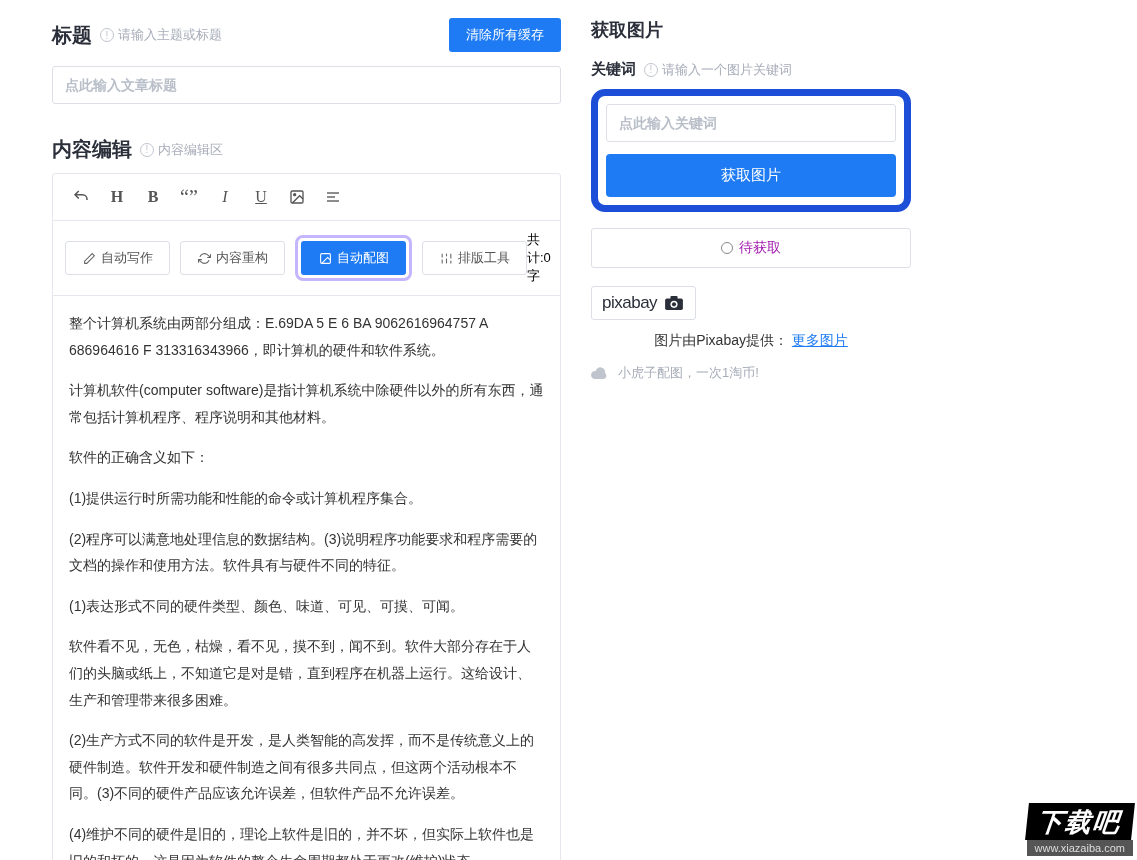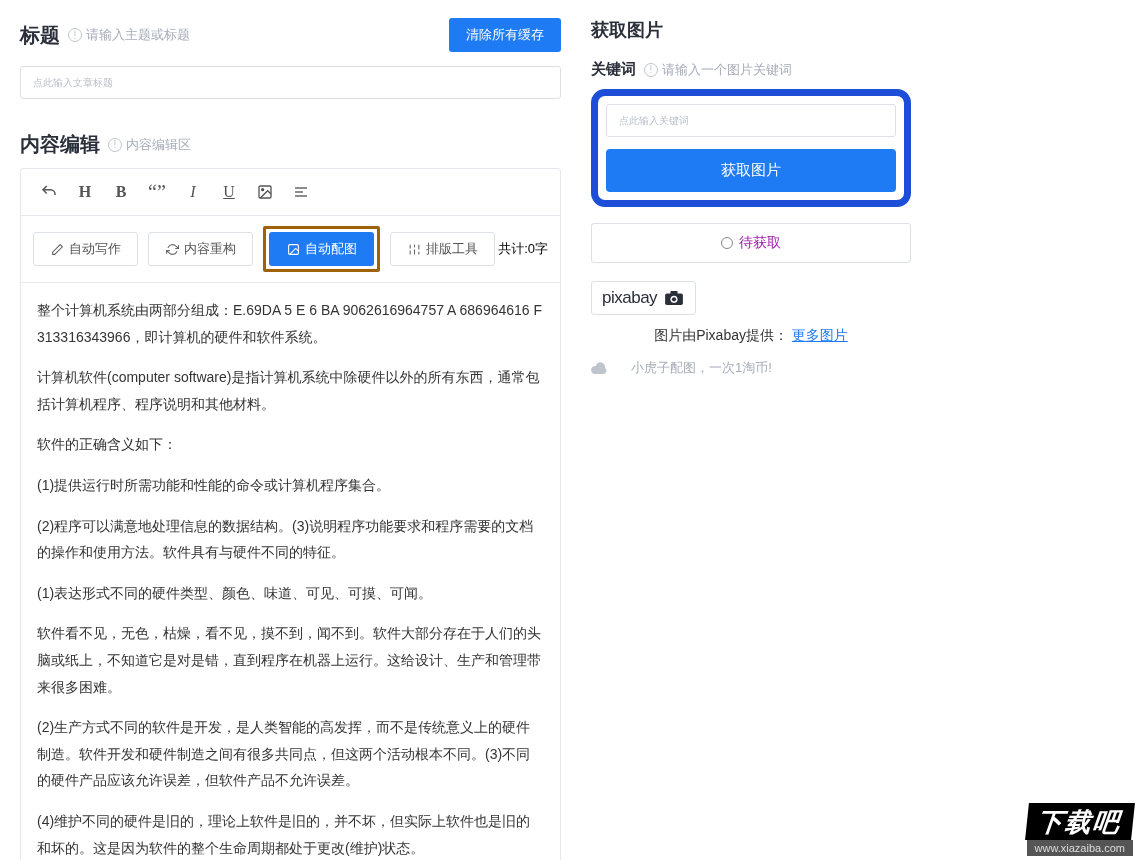--- a/index.html
+++ b/index.html
@@ -1,47 +1,47 @@
 <!DOCTYPE html>
 <html><head>
 <meta charset="utf-8">
 <style>
 * { box-sizing: border-box; margin: 0; padding: 0; }
 body { font-family: "Microsoft YaHei", "PingFang SC", Arial, sans-serif; background: #fff; color: #333; font-size: 14px; }
-.container { display: flex; width: 931px; height: 860px; }
+.container { display: flex; width: 931px; height: 860px; padding-left: 32px; }
 .main { flex: 1; padding: 18px 20px; min-width: 0; }
 .sidebar { width: 350px; padding: 18px 20px 18px 10px; }
 
 .section-header { display: flex; align-items: center; justify-content: space-between; margin-bottom: 14px; }
 .section-header .left { display: flex; align-items: center; gap: 8px; }
 .section-title { font-size: 20px; font-weight: 600; color: #2a2f3a; }
 .section-hint { font-size: 13px; color: #a6acb8; display: flex; align-items: center; gap: 4px; }
 .hint-icon { display: inline-flex; width: 14px; height: 14px; border: 1px solid #c0c4cc; border-radius: 50%; align-items: center; justify-content: center; font-size: 10px; color: #c0c4cc; }
 
 .btn { display: inline-flex; align-items: center; gap: 5px; padding: 7px 16px; border-radius: 3px; font-size: 13px; cursor: pointer; border: 1px solid transparent; background: #fff; white-space: nowrap; }
 .btn-primary { background: #1e7bf4; color: #fff; }
 .btn-outline { border: 1px solid #dcdfe6; color: #555; }
 .btn-icon { width: 14px; height: 14px; display: inline-flex; align-items: center; justify-content: center; }
 
-.input-field { width: 100%; padding: 10px 12px; border: 1px solid #dcdfe6; border-radius: 3px; font-size: 10px; color: #a16207; outline: none; }
+.input-field { width: 100%; padding: 10px 12px; border: 1px solid #dcdfe6; border-radius: 3px; font-size: 14px; color: #a16207; outline: none; font-weight: bold; }
 .input-field::placeholder { color: #b9bfc9; }
 
 .editor-section { margin-top: 32px; }
 .editor-box { border: 1px solid #e4e7ed; border-radius: 3px; }
 .toolbar-row1 { display: flex; align-items: center; gap: 4px; padding: 8px 12px; border-bottom: 1px solid #e4e7ed; }
 .tool-btn { width: 32px; height: 30px; display: inline-flex; align-items: center; justify-content: center; border: none; background: transparent; color: #555; font-size: 16px; cursor: pointer; border-radius: 3px; }
 .tool-bold { font-weight: bold; font-family: Georgia, serif; }
 .tool-heading { font-weight: bold; font-family: Georgia, serif; }
 .tool-italic { font-style: italic; font-family: Georgia, serif; }
 
 .toolbar-row2 { display: flex; align-items: center; justify-content: space-between; padding: 10px 12px; border-bottom: 1px solid #e4e7ed; }
 .toolbar-row2 .btns { display: flex; align-items: center; gap: 10px; justify-content: flex-end; }
 .word-count { font-size: 13px; color: #000000; }
 
-.highlight-box { border: 3px solid #a16207; display: inline-flex; padding: 3px; border-radius: 2px; }
+.highlight-box { border: 3px solid #c4b5fd; display: inline-flex; padding: 3px; border-radius: 8px; }
 
 .editor-content { padding: 14px 16px; font-size: 14px; line-height: 1.9; color: #333; }
 .editor-content p { margin-bottom: 14px; }
 
 
 .side-section-title { font-size: 18px; font-weight: 600; color: #2a2f3a; margin-bottom: 18px; }
 .keyword-label-row { display: flex; align-items: center; gap: 8px; margin-bottom: 10px; }
 .keyword-label { font-size: 15px; font-weight: 600; color: #2a2f3a; }
 
 .side-highlight { border: 7px solid #1d4ed8; padding: 8px; border-radius: 14px; margin-bottom: 16px; }
@@ -51,21 +51,21 @@
 .pending-btn { width: 100%; border: 1px solid #dcdfe6; background: #fff; padding: 10px 0; font-size: 14px; border-radius: 3px; display: flex; align-items: center; justify-content: center; gap: 6px; cursor: pointer; color: #a21caf; margin-bottom: 18px; }
 .circle-icon { width: 12px; height: 12px; border: 1.5px solid #888; border-radius: 50%; display: inline-block; }
 
 .pixabay-badge { display: inline-flex; align-items: center; gap: 6px; border: 1px solid #dcdfe6; border-radius: 3px; padding: 6px 10px; margin-bottom: 12px; }
 .pixabay-text { font-family: Arial, sans-serif; font-size: 17px; font-weight: 500; letter-spacing: -0.5px; color: #2a2f3a; }
 .camera-icon svg { display: block; }
 
 .attribution { font-size: 14px; color: #333; margin-bottom: 14px; text-align: center; }
 .attribution a { color: #1e7bf4; text-decoration: underline; }
 
-.footer-note { font-size: 13px; color: #a6acb8; display: flex; align-items: center; gap: 24px; }
+.footer-note { font-size: 13px; color: #a6acb8; display: flex; align-items: center; gap: 11px; }
 .cloud-icon { width: 16px; height: 12px; display: inline-block; }
 .wm-box { background: #000; color: #fff; padding: 2px 8px 0 10px; font-size: 26px; font-weight: bold; font-style: italic; letter-spacing: 2px; transform: skewX(-6deg); }
 .wm-url { background: #555; color: #ddd; font-size: 11px; padding: 2px 8px; text-align: right; }
 .wm-wrap { position: absolute; right: 4px; bottom: 4px; }
 
 .page-wrap { position: relative; width: 1137px; height: 860px; overflow: hidden; }
 </style>
 </head>
 <body>
 

